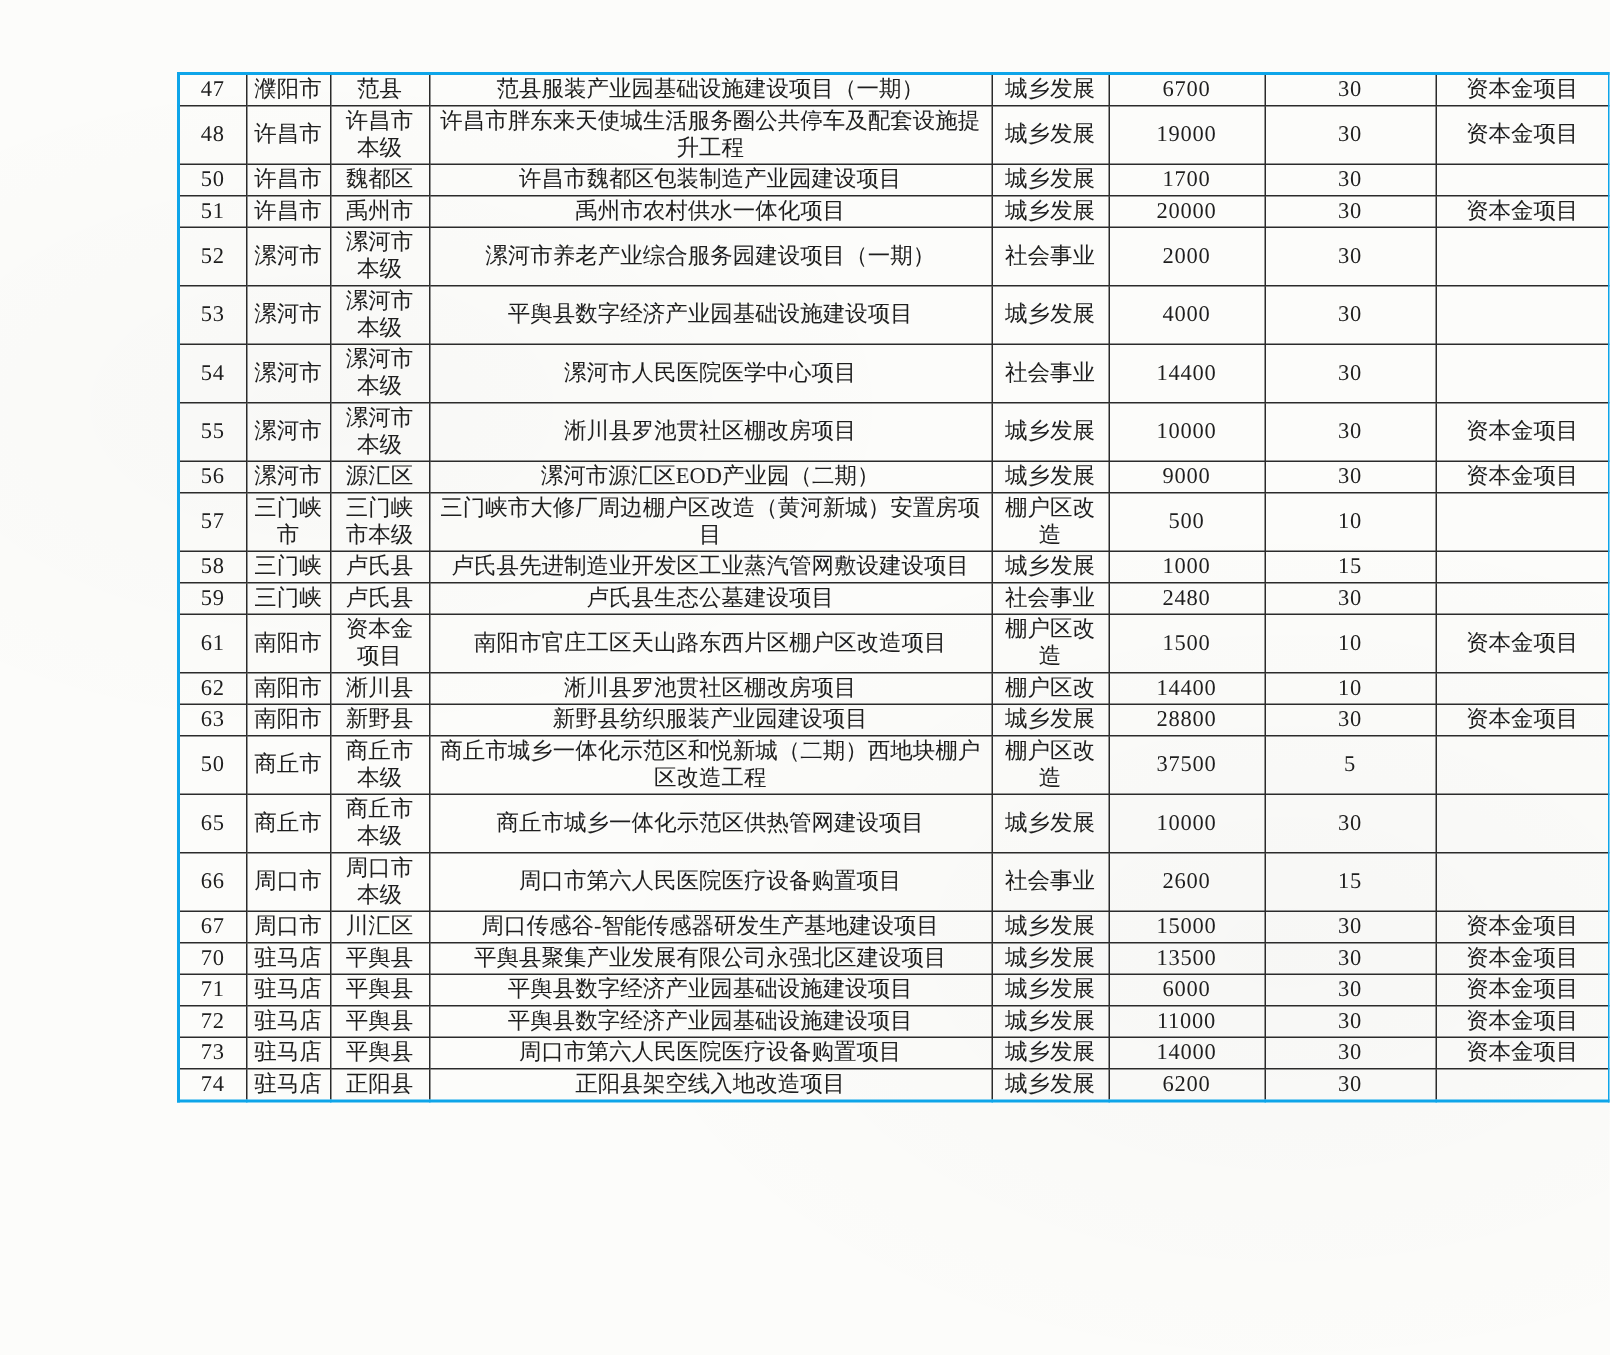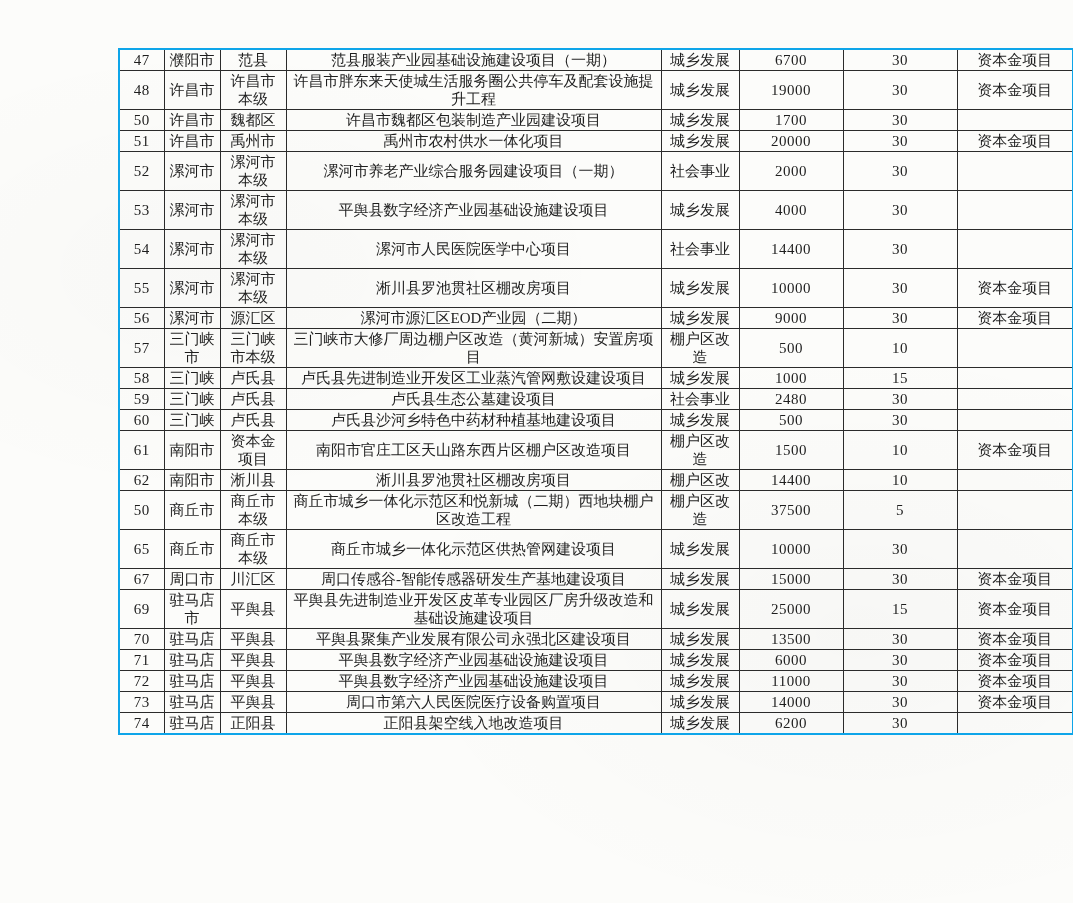--- a/index.html
+++ b/index.html
@@ -194,87 +194,87 @@
           <td class="cell-no">59</td>
           <td class="cell-city">三门峡</td>
           <td class="cell-county">卢氏县</td>
           <td class="cell-project">卢氏县生态公墓建设项目</td>
           <td class="cell-category">社会事业</td>
           <td class="cell-amount">2480</td>
           <td class="cell-ratio">30</td>
           <td class="cell-note"></td>
         </tr>
         <tr>
-          <td class="cell-no">60</td>
-          <td class="cell-city">三门峡</td>
-          <td class="cell-county">卢氏县</td>
-          <td class="cell-project">卢氏县沙河乡特色中药材种植基地建设项目</td>
-          <td class="cell-category">城乡发展</td>
-          <td class="cell-amount">500</td>
-          <td class="cell-ratio">30</td>
-          <td class="cell-note"></td>
-        </tr>
-        <tr>
           <td class="cell-no">61</td>
           <td class="cell-city">南阳市</td>
           <td class="cell-county">资本金项目</td>
           <td class="cell-project">南阳市官庄工区天山路东西片区棚户区改造项目</td>
           <td class="cell-category">棚户区改造</td>
           <td class="cell-amount">1500</td>
           <td class="cell-ratio">10</td>
           <td class="cell-note">资本金项目</td>
         </tr>
         <tr>
           <td class="cell-no">62</td>
           <td class="cell-city">南阳市</td>
           <td class="cell-county">淅川县</td>
           <td class="cell-project">淅川县罗池贯社区棚改房项目</td>
           <td class="cell-category">棚户区改</td>
           <td class="cell-amount">14400</td>
           <td class="cell-ratio">10</td>
           <td class="cell-note"></td>
         </tr>
         <tr>
+          <td class="cell-no">63</td>
+          <td class="cell-city">南阳市</td>
+          <td class="cell-county">新野县</td>
+          <td class="cell-project">新野县纺织服装产业园建设项目</td>
+          <td class="cell-category">城乡发展</td>
+          <td class="cell-amount">28800</td>
+          <td class="cell-ratio">30</td>
+          <td class="cell-note">资本金项目</td>
+        </tr>
+        <tr>
           <td class="cell-no">50</td>
           <td class="cell-city">商丘市</td>
           <td class="cell-county">商丘市本级</td>
           <td class="cell-project">商丘市城乡一体化示范区和悦新城（二期）西地块棚户区改造工程</td>
           <td class="cell-category">棚户区改造</td>
           <td class="cell-amount">37500</td>
           <td class="cell-ratio">5</td>
           <td class="cell-note"></td>
         </tr>
         <tr>
           <td class="cell-no">65</td>
           <td class="cell-city">商丘市</td>
           <td class="cell-county">商丘市本级</td>
           <td class="cell-project">商丘市城乡一体化示范区供热管网建设项目</td>
           <td class="cell-category">城乡发展</td>
           <td class="cell-amount">10000</td>
           <td class="cell-ratio">30</td>
           <td class="cell-note"></td>
         </tr>
         <tr>
+          <td class="cell-no">66</td>
+          <td class="cell-city">周口市</td>
+          <td class="cell-county">周口市本级</td>
+          <td class="cell-project">周口市第六人民医院医疗设备购置项目</td>
+          <td class="cell-category">社会事业</td>
+          <td class="cell-amount">2600</td>
+          <td class="cell-ratio">15</td>
+          <td class="cell-note"></td>
+        </tr>
+        <tr>
           <td class="cell-no">67</td>
           <td class="cell-city">周口市</td>
           <td class="cell-county">川汇区</td>
           <td class="cell-project">周口传感谷-智能传感器研发生产基地建设项目</td>
           <td class="cell-category">城乡发展</td>
           <td class="cell-amount">15000</td>
           <td class="cell-ratio">30</td>
-          <td class="cell-note">资本金项目</td>
-        </tr>
-        <tr>
-          <td class="cell-no">69</td>
-          <td class="cell-city">驻马店市</td>
-          <td class="cell-county">平舆县</td>
-          <td class="cell-project">平舆县先进制造业开发区皮革专业园区厂房升级改造和基础设施建设项目</td>
-          <td class="cell-category">城乡发展</td>
-          <td class="cell-amount">25000</td>
-          <td class="cell-ratio">15</td>
           <td class="cell-note">资本金项目</td>
         </tr>
         <tr>
           <td class="cell-no">70</td>
           <td class="cell-city">驻马店</td>
           <td class="cell-county">平舆县</td>
           <td class="cell-project">平舆县聚集产业发展有限公司永强北区建设项目</td>
           <td class="cell-category">城乡发展</td>
           <td class="cell-amount">13500</td>
           <td class="cell-ratio">30</td>

